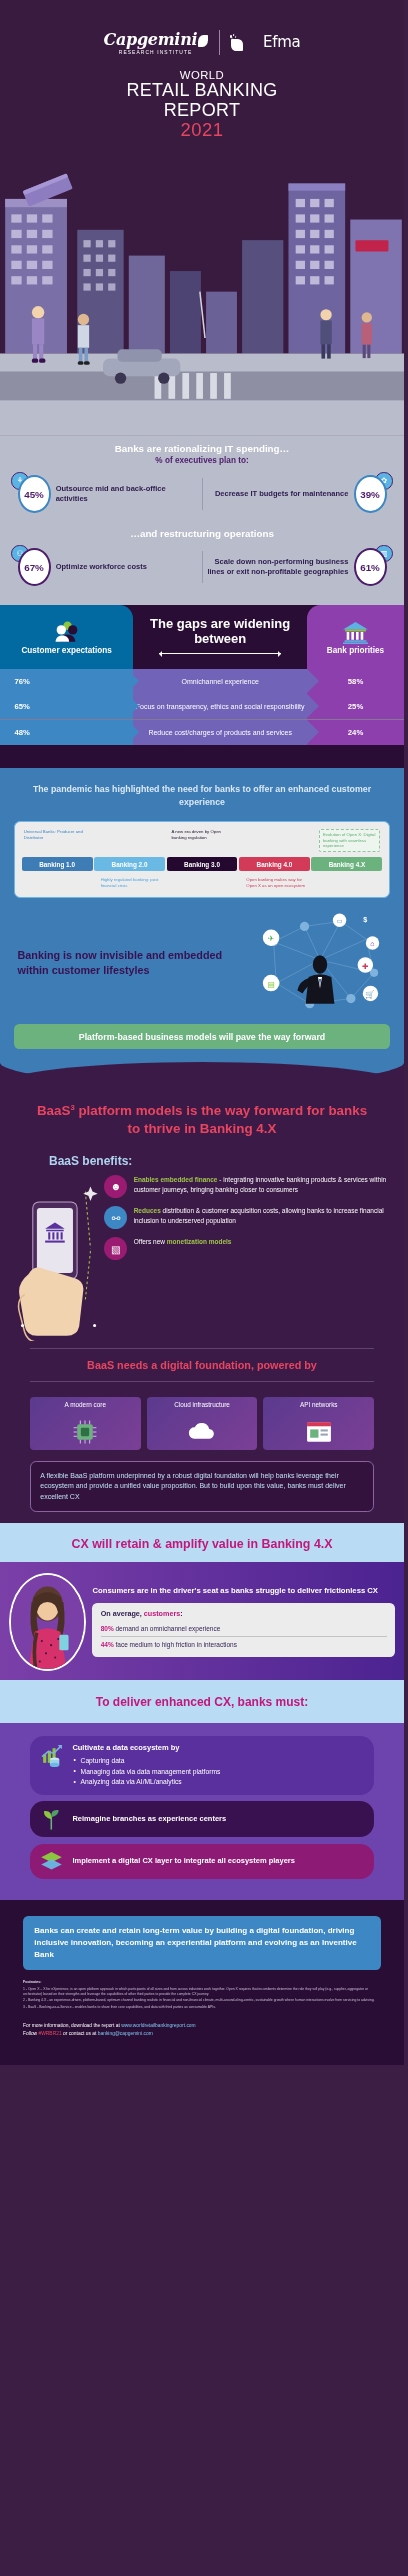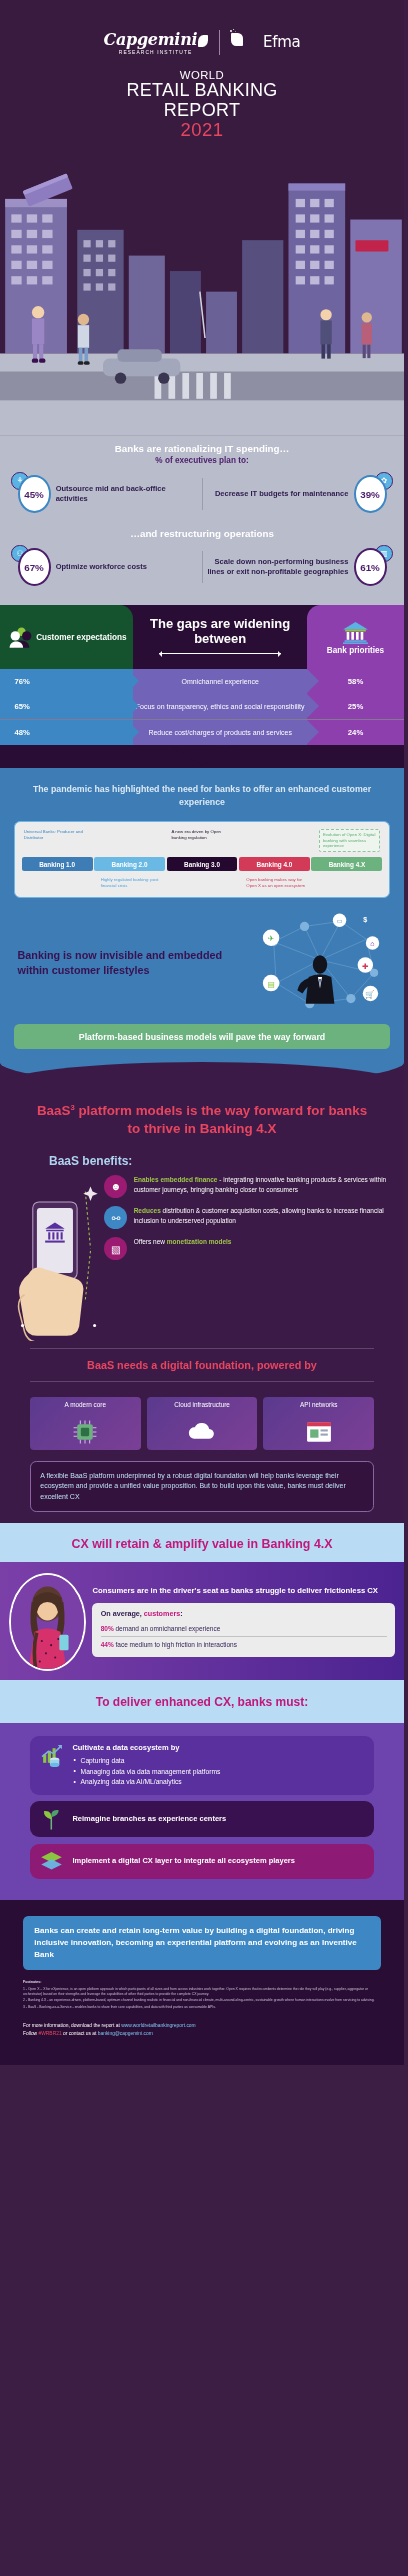--- a/index.html
+++ b/index.html
@@ -13,21 +13,21 @@
   .page { width:404px; position:relative; overflow:hidden; }
 
   
   .hero { background:#3a1b40; padding:15.5px 0 0; position:relative; }
   .logos { display:flex; align-items:center; justify-content:center; gap:11.3px; padding:14.4px 0 5.2px; }
   .cap-logo { text-align:center; }
   .cap-word { font-family:"DejaVu Serif", serif; font-style:italic; font-size:16px; font-weight:700; color:#fff; letter-spacing:-0.3px; position:relative; display:inline-block;}
   .cap-word .leaf { display:inline-block; width:9.3px; height:11.3px; background:#fff; border-radius:60% 8% 60% 8%; vertical-align:-1.5px; margin-left:1px;}
   .cap-sub { font-size:4.9px; letter-spacing:1.1px; color:#fff; margin-top:0.5px; }
   .logo-div { width:0.5px; height:25px; background:#9c84a6; }
-  .efma { display:flex; align-items:flex-start; gap:20px; }
+  .efma { display:flex; align-items:flex-end; gap:20px; }
   .efma-mark { width:12.4px; height:12.4px; background:#fff; border-radius:1px 5.2px 1px 5.2px; position:relative; }
   .efma-mark:before{content:"";position:absolute;top:-3.6px;left:-1px;width:2.1px;height:2.1px;background:#fff;border-radius:50%;box-shadow:2.6px -1.5px 0 -0.5px #fff, 4.6px 0.5px 0 -0.6px #fff, 1px 1.5px 0 -0.7px #fff;}
   .efma-word { font-family:"DejaVu Sans", sans-serif; font-size:15px; color:#fff; letter-spacing:-0.3px;}
 
   .hero-title { text-align:center; padding:9.3px 0 0; position:relative; z-index:5;}
   .ht-world { font-size:11.3px; letter-spacing:0.5px; font-weight:400; color:#fff; }
   .ht-main { font-size:18px; letter-spacing:0.3px; font-weight:400; color:#fff; line-height:1.05; }
   .ht-report { font-size:18px; letter-spacing:0.3px; color:#fff; }
   .ht-year { font-size:18.5px; color:#e8455f; letter-spacing:0.5px; line-height:1;}
 
@@ -50,21 +50,21 @@
   .bubble.purple .bub-main { border-color:#4c1d6b; }
   .bub-ico { position:absolute; top:-3.1px; left:-6.2px; width:17.5px; height:17.5px; border-radius:50%; background:#5bb3e4;
              border:1px solid #4c1d6b; display:flex;align-items:center;justify-content:center;font-size:7.7px; }
   .bubble.ico-right .bub-ico { left:auto; right:-6.2px; }
   .stat-label { font-size:7.5px; font-weight:700; color:#2d1b4e; line-height:1.35; text-align:left; }
   .stat-cell.right .stat-label { text-align:right; }
 
   
   .sec-gaps { background:#2a0d35; position:relative; }
   .gaps-head { display:flex; height:64px; }
-  .gh-left { width:33%; background:#14532d; border-top-right-radius:13.4px; display:flex; 
+  .gh-left { width:33%; background:#0369a1; border-top-right-radius:13.4px; display:flex; flex-direction:column;
              align-items:center; justify-content:center; gap:1.5px; padding-top:3.1px;}
   .gh-mid { flex:1; display:flex; flex-direction:column; align-items:center; justify-content:center; gap:3.1px; }
   .gh-right { width:24%; background:#8d3fae; border-top-left-radius:13.4px; display:flex; flex-direction:column;
               align-items:center; justify-content:center; gap:1.5px; padding-top:3.1px;}
   .gh-title { font-size:8.2px; font-weight:700; text-align:center; line-height:1.2; }
   .gh-mid .gh-title { font-size:13px; }
   .arrow-lr { width:80%; height:7.2px; position:relative; }
   .arrow-lr:before{content:"";position:absolute;top:3.1px;left:6%;right:6%;height:1px;background:#fff;}
   .arrow-lr:after{content:"";position:absolute;top:0.5px;left:6%;width:0;height:0;border:3.1px solid transparent;border-right-color:#fff;border-left:0;}
   .arrow-cap{position:absolute;top:0.5px;right:6%;width:0;height:0;border:3.1px solid transparent;border-left-color:#fff;border-right:0;}
@@ -152,21 +152,21 @@
   .cx-card-h { color:#2d1b4e; font-size:7.2px; font-weight:700; margin-bottom:4.1px; text-align:left;}
   .cx-card-h .mag { color:#c2177c; }
   .cx-stat { color:#2d1b4e; font-size:6.5px; padding:3.6px 0; text-align:left;}
   .cx-stat b { color:#c2177c; }
   .cx-stat + .cx-stat { border-top:0.5px solid #c3c3c3; }
 
   .cx-deliver { background:#b9dcf4; text-align:center; padding:15.5px 0 13.4px; }
   .cx-deliver h3 { color:#c2177c; font-size:12px; font-weight:700; }
 
   .sec-must { background:#6d44ad; padding:13.4px 0 15.5px; }
-  .must-card { margin:0 30px 6.2px; border-radius:9px; padding:7.2px 8.2px; display:flex; gap:7.2px; align-items:flex-start;}
+  .must-card { margin:0 30px 6.2px; border-radius:14px; padding:7.2px 8.2px; display:flex; gap:7.2px; align-items:flex-start;}
   .mc1 { background:#5a2f9e; }
   .mc2 { background:#3a1150; align-items:center;}
   .mc3 { background:#8d1a74; align-items:center;}
   .mc-ico { width:27px; flex:none; display:flex; align-items:center; justify-content:center; font-size:13.4px;}
   .mc-body { flex:1; text-align:left; }
   .mc-h { font-size:7.5px; font-weight:700; color:#fff; margin-bottom:3.6px; }
   .mc-li { font-size:6.7px; color:#fff; line-height:1.6; padding-left:8.2px; position:relative;}
   .mc-li:before{content:"•";position:absolute;left:1px;top:-0.5px;}
   .mc-plain { font-size:7.5px; font-weight:700; color:#fff; line-height:1.4;}
 

